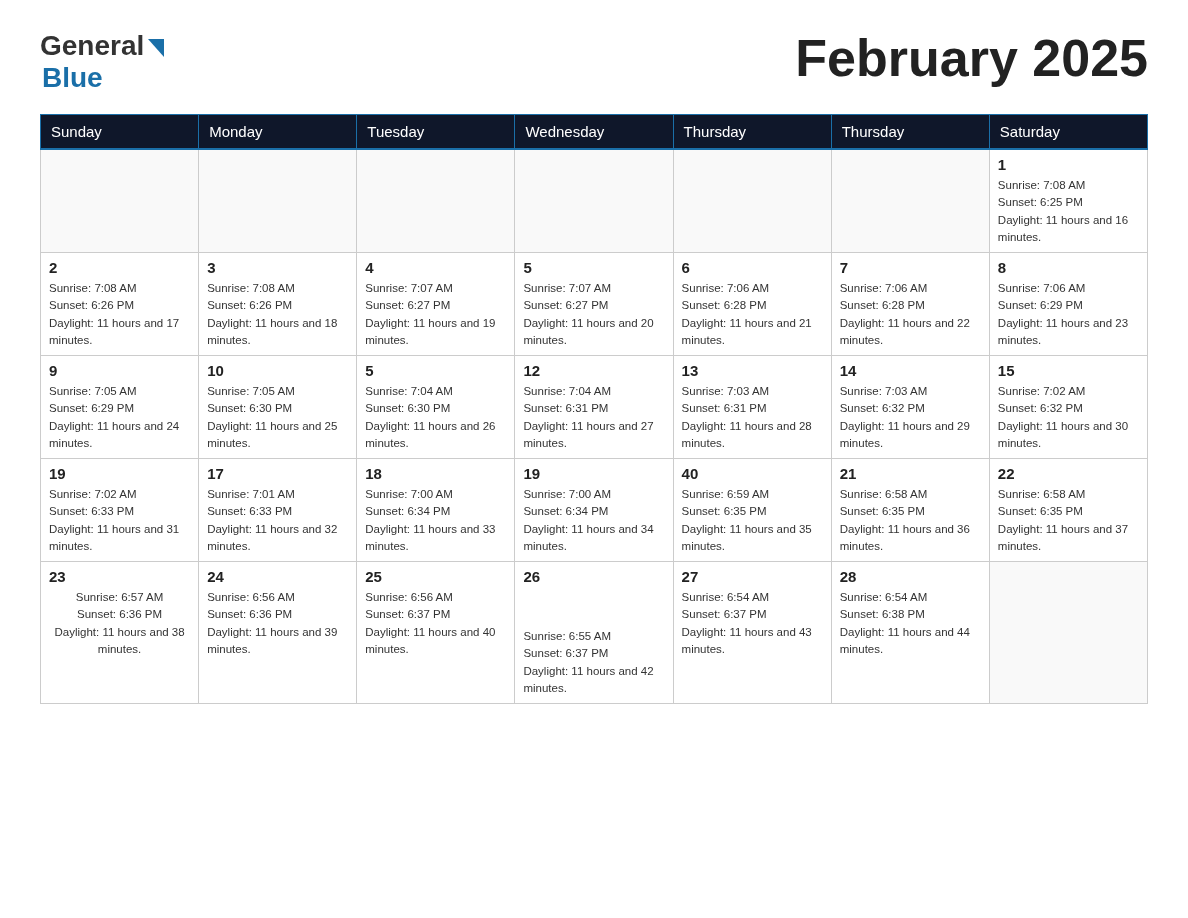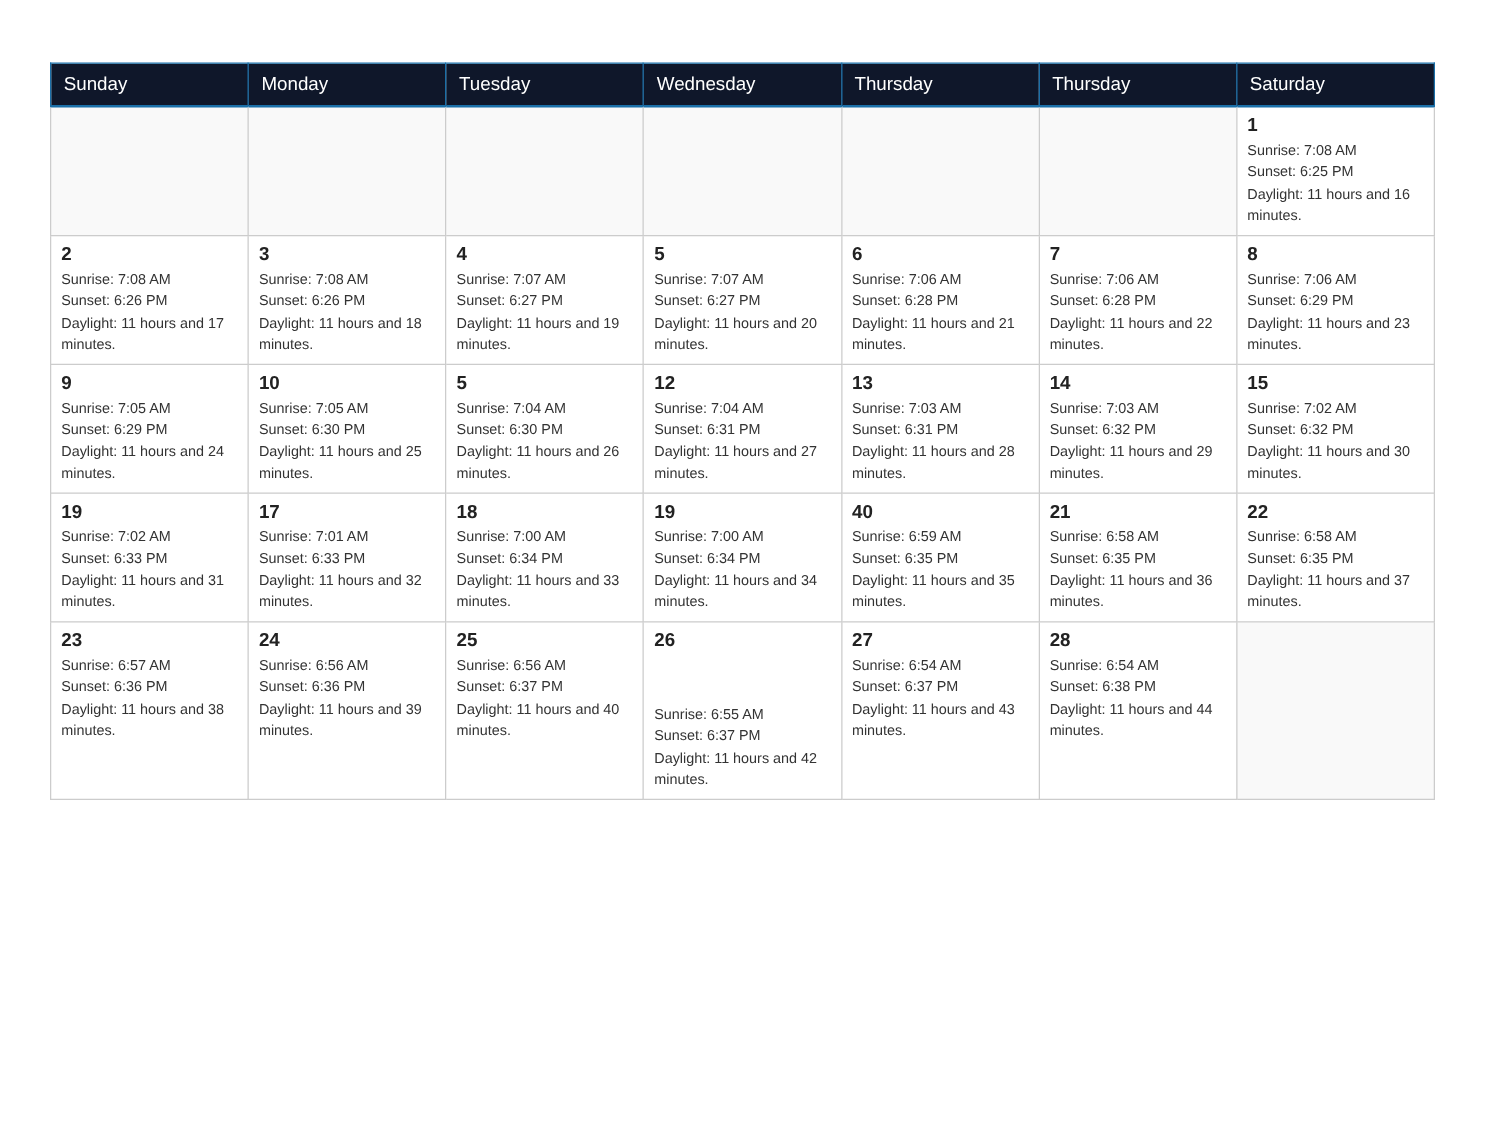--- a/index.html
+++ b/index.html
@@ -104,21 +104,29 @@
     }
     
     tbody tr:first-child td {
       border-top: 2px solid #1a6fa8;
     }
   </style>
 </head>
 <body>
 
 <div class="header">
+  <div class="logo">
+    <div class="logo-top">
+      <span class="logo-general">General</span>
+      <div class="logo-arrow"></div>
+    </div>
+    <span class="logo-blue">Blue</span>
+  </div>
   <div class="title-area">
+    <div class="month-title">February 2025</div>
   </div>
 </div>
 
 <table class="calendar">
   <thead>
     <tr>
     <th>Sunday</th>
         <th>Monday</th>
         <th>Tuesday</th>
         <th>Wednesday</th>
@@ -270,21 +278,21 @@
         <td>
           <div class="day-number">22</div>
           <div class="day-info" style="white-space: pre-line;">Sunrise: 6:58 AM
 Sunset: 6:35 PM
 Daylight: 11 hours and 37 minutes.</div>
         </td>
       </tr>
       <tr>
         <td>
           <div class="day-number">23</div>
-          <div class="day-info" style="white-space: pre-line;">Sunrise: 6:57 AM
+          <div class="day-info" style="white-space: pre-line; text-align: center;">Sunrise: 6:57 AM
 Sunset: 6:36 PM
 Daylight: 11 hours and 38 minutes.</div>
         </td>
         <td>
           <div class="day-number">24</div>
           <div class="day-info" style="white-space: pre-line;">Sunrise: 6:56 AM
 Sunset: 6:36 PM
 Daylight: 11 hours and 39 minutes.</div>
         </td>
         <td>

